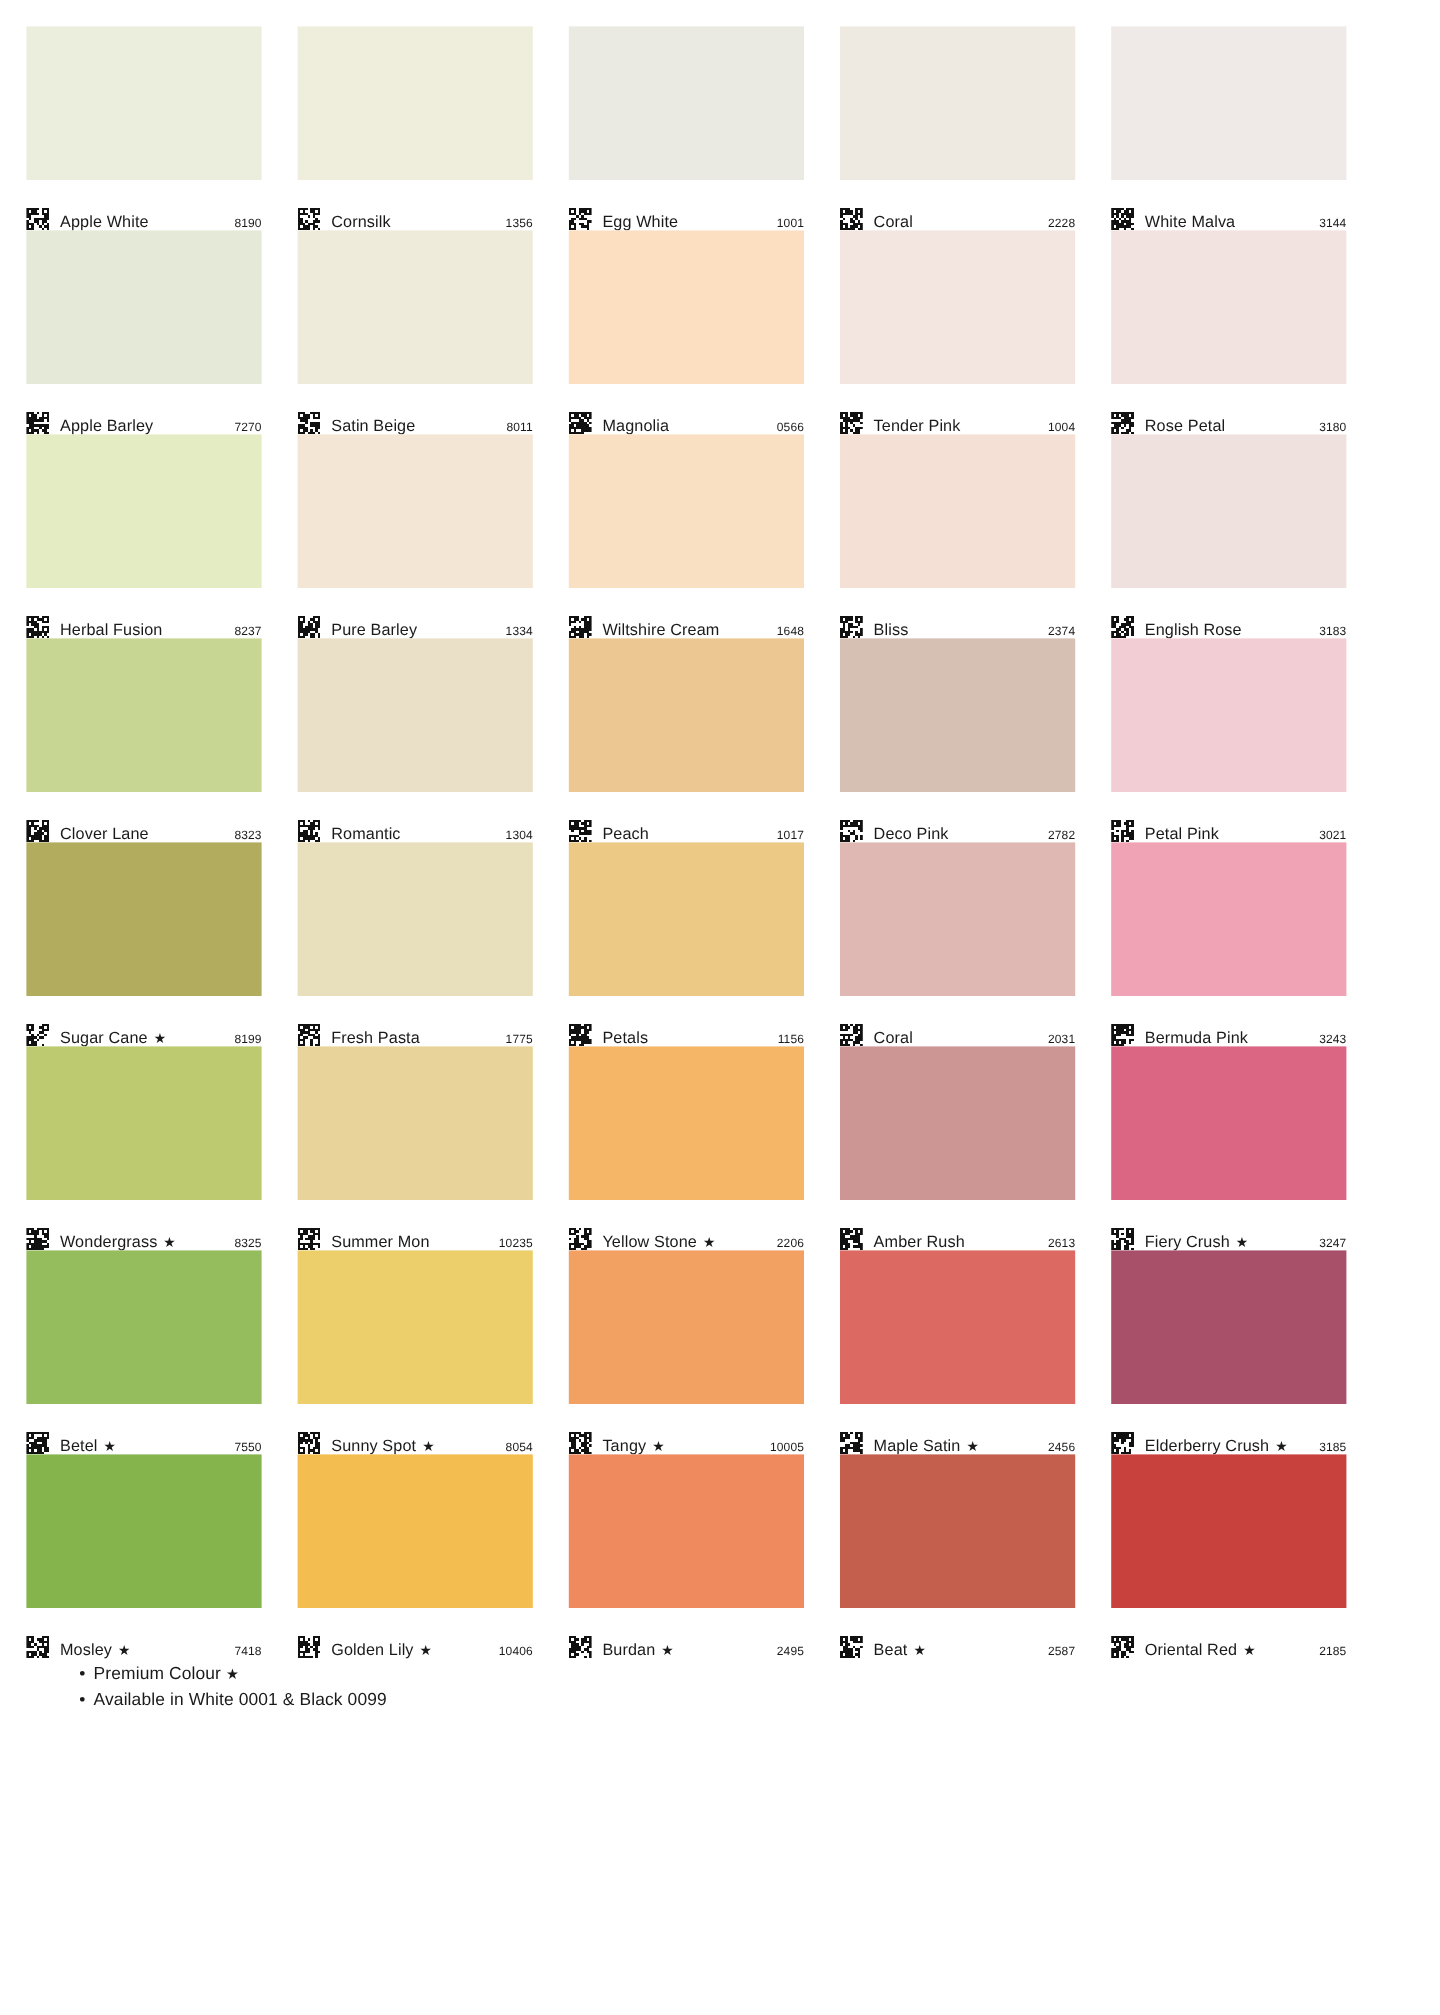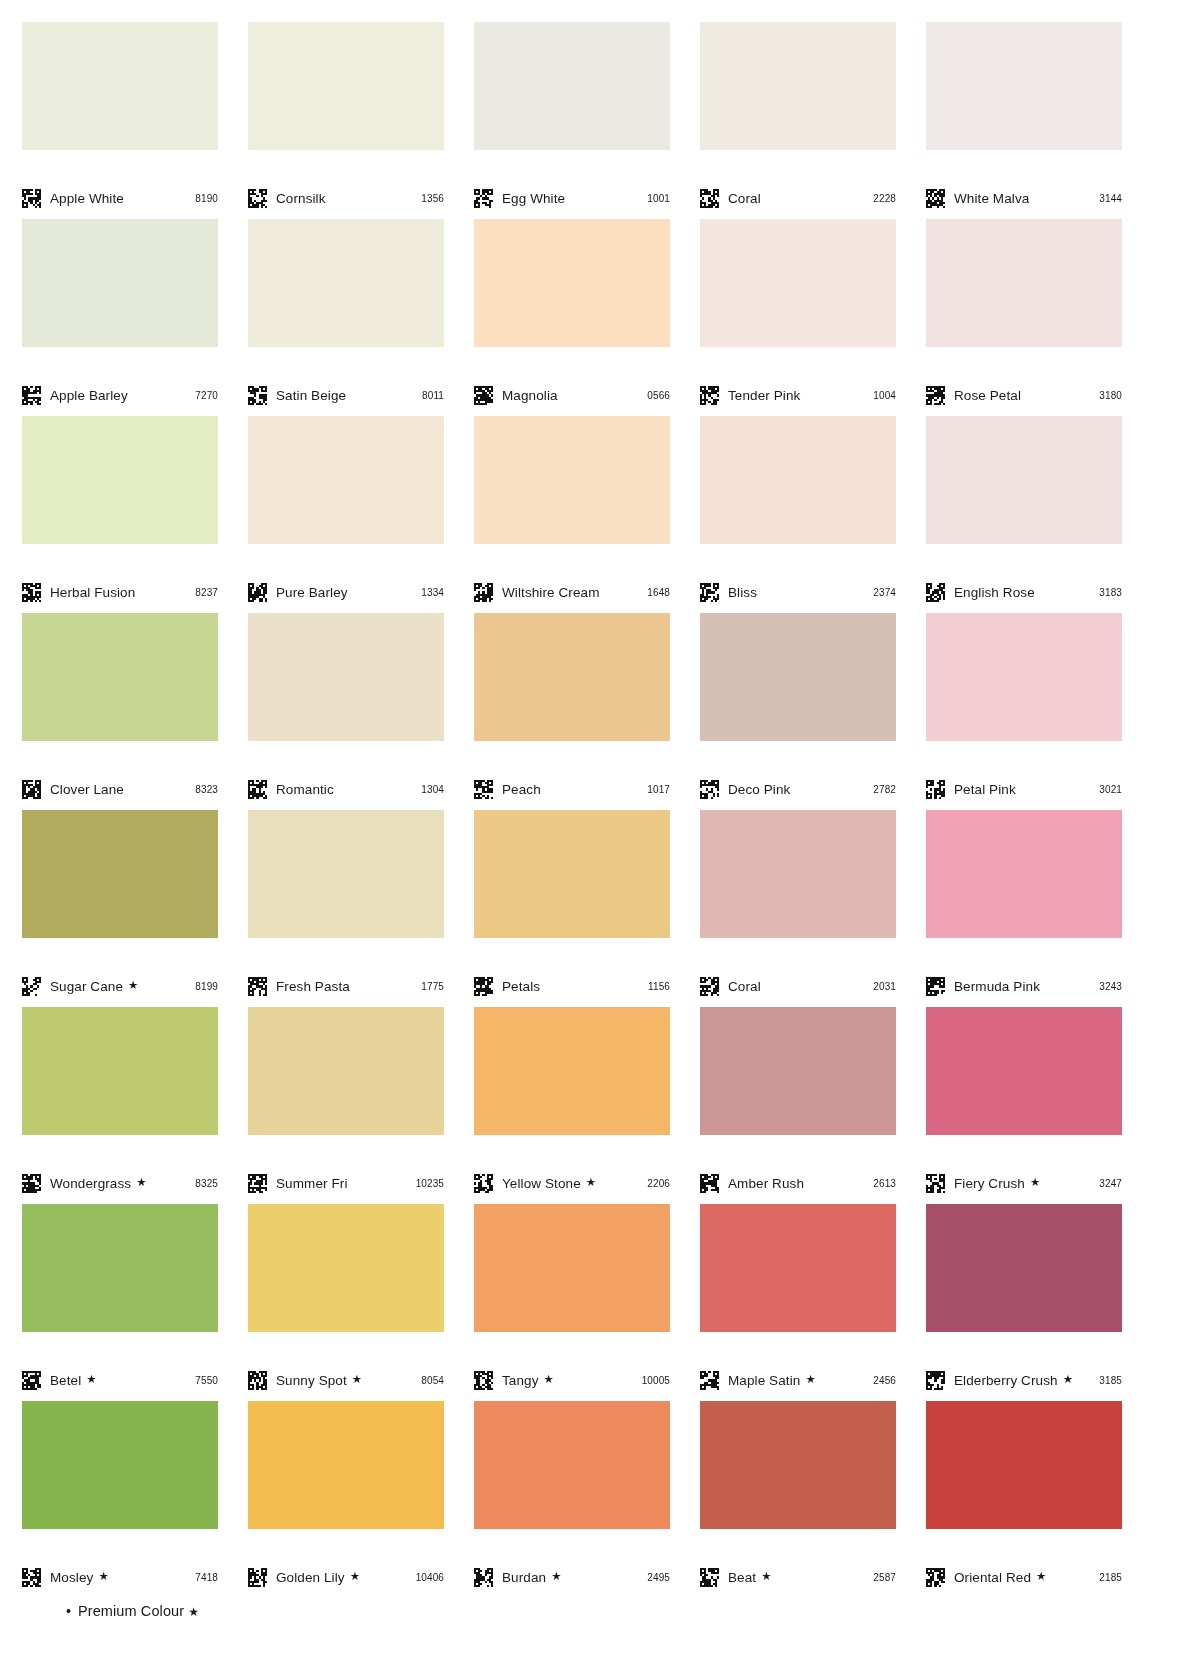--- a/index.html
+++ b/index.html
@@ -32,25 +32,24 @@
     width: 196px;
     margin-bottom: 0;
   }
   .swatch-color {
     width: 196px;
     height: 128px;
     display: block;
   }
   .swatch-label {
     display: flex;
-    align-items: center;
+    align-items: flex-end;
     height: 42px;
     width: 196px;
     box-sizing: border-box;
-    margin-top: 27px;
   }
   .qr-icon {
     width: 19px;
     height: 19px;
     flex: 0 0 19px;
     margin-right: 9px;
     display: block;
   }
   .swatch-name {
     font-size: 13.5px;
@@ -1836,21 +1835,21 @@
               <rect x="4" y="7" width="1" height="1" fill="#111"></rect>
               <rect x="5" y="7" width="1" height="1" fill="#111"></rect>
               <rect x="8" y="7" width="1" height="1" fill="#111"></rect>
               <rect x="0" y="8" width="1" height="1" fill="#111"></rect>
               <rect x="1" y="8" width="1" height="1" fill="#111"></rect>
               <rect x="2" y="8" width="1" height="1" fill="#111"></rect>
               <rect x="3" y="8" width="1" height="1" fill="#111"></rect>
               <rect x="5" y="8" width="1" height="1" fill="#111"></rect>
               <rect x="6" y="8" width="1" height="1" fill="#111"></rect>
             </svg></span>
-          <span class="swatch-name">Summer Fri</span>
+          <span class="swatch-name">Summer Mon</span>
           <span class="swatch-code">10235</span>
         </div>
       </div>
       <div class="swatch-cell">
         <div class="swatch-color" style="background: rgb(246, 182, 104);"></div>
         <div class="swatch-label">
           <span class="qr-icon"><svg viewBox="0 0 9 9" width="19" height="19" shape-rendering="crispEdges">
               <rect width="9" height="9" fill="#ffffff"></rect>
               <rect x="0" y="0" width="1" height="1" fill="#111"></rect>
               <rect x="1" y="0" width="1" height="1" fill="#111"></rect>
@@ -2697,14 +2696,17 @@
           <span class="swatch-name">Oriental Red</span>
           <span class="premium-star">★</span>
           <span class="swatch-code">2185</span>
         </div>
       </div>
     </div>
   <div class="footer">
     <div class="footer-line">
       <span class="footer-bullet">•</span><span>Premium Colour</span> <span class="footer-star">★</span>
     </div>
+    <div class="footer-line">
+      <span class="footer-bullet">•</span><span>Available in White 0001 &amp; Black 0099</span>
+    </div>
   </div>
 </div>
 
 </body></html>

